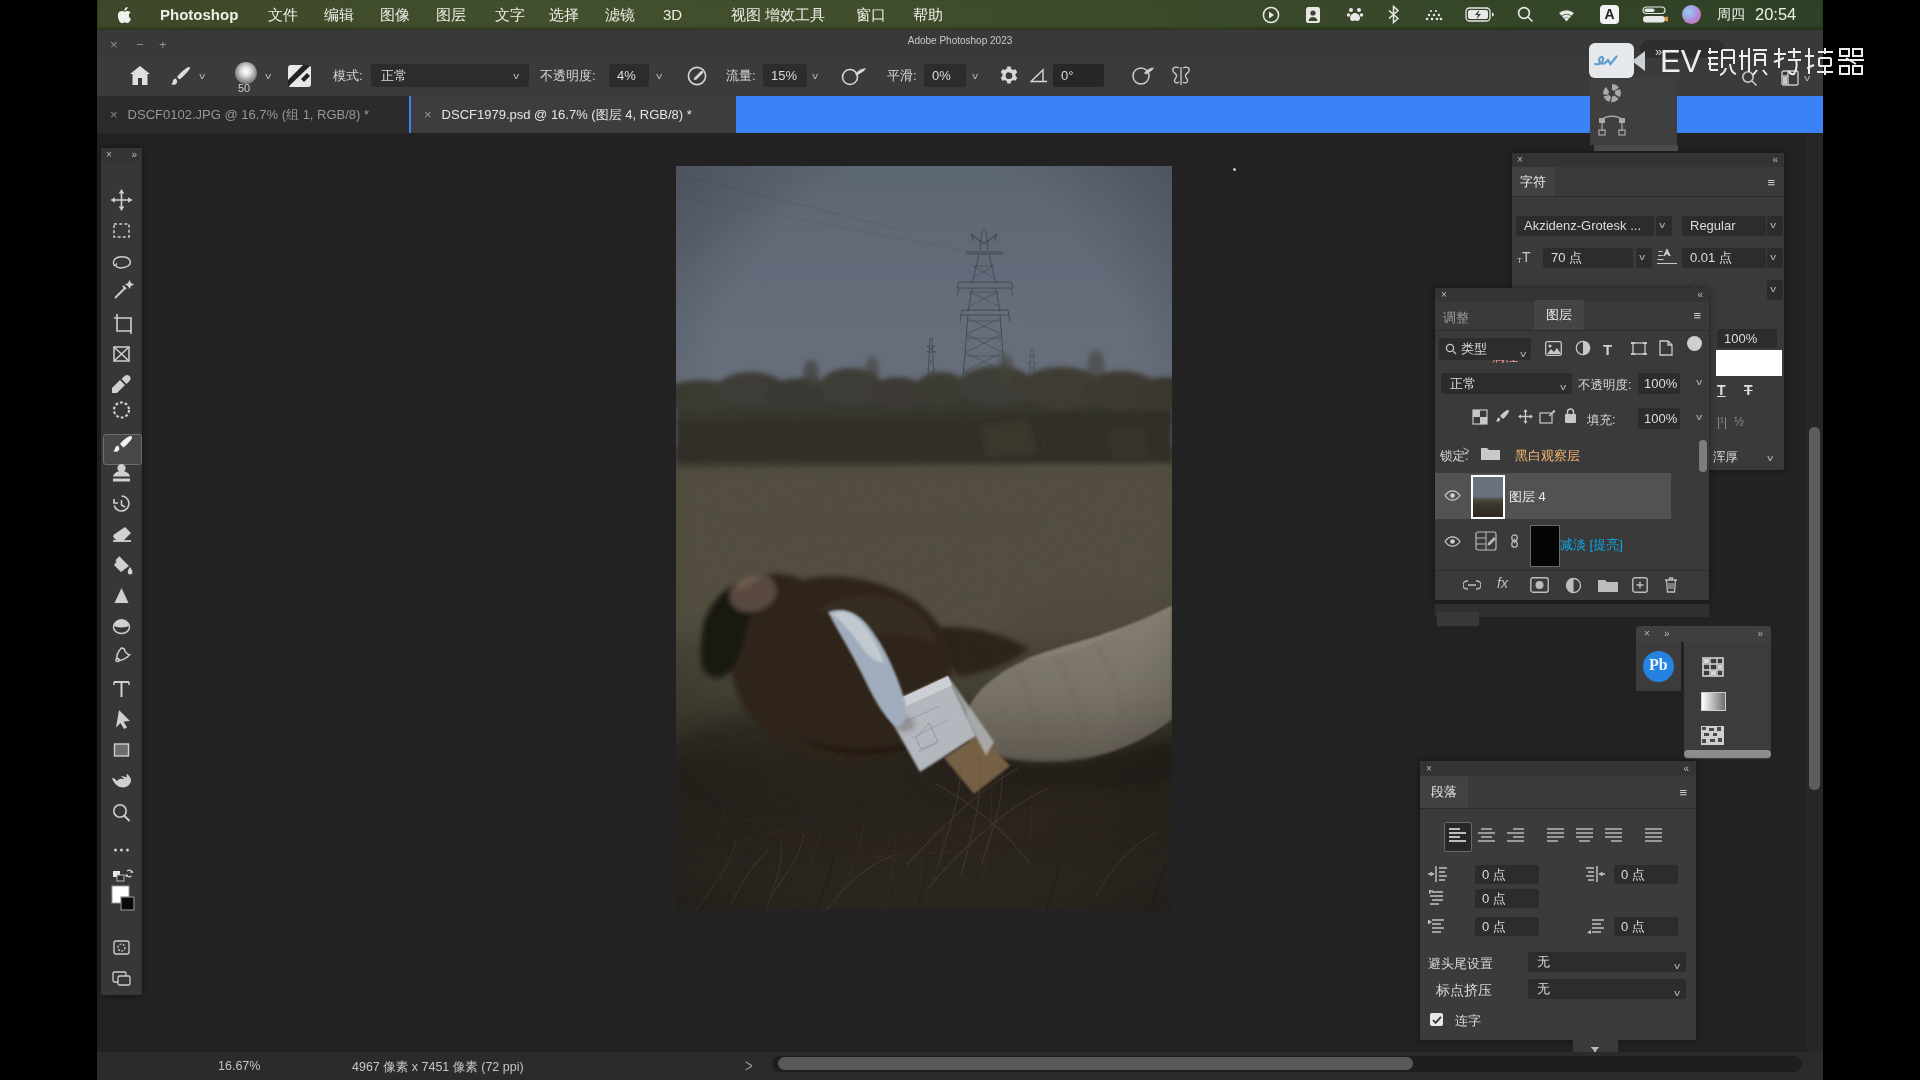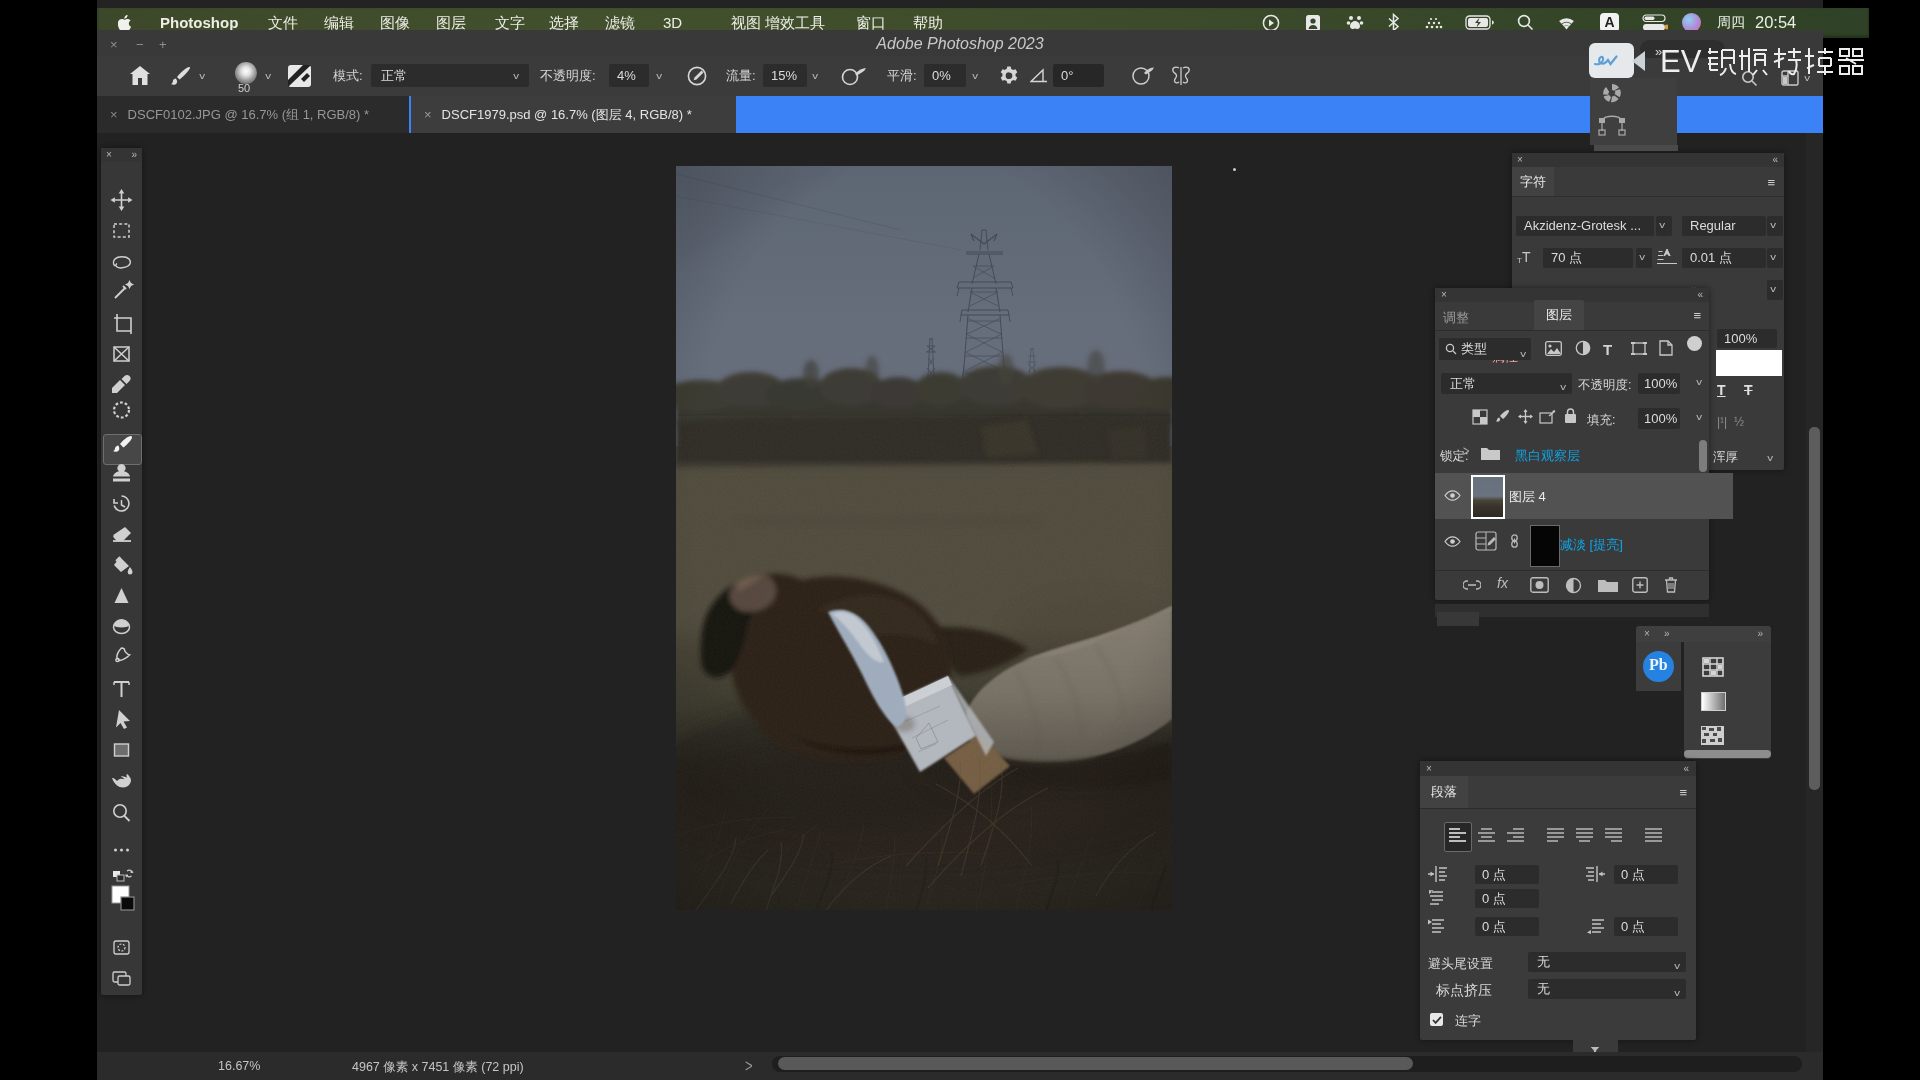--- a/index.html
+++ b/index.html
@@ -1,26 +1,26 @@
 <!DOCTYPE html>
 <html><head>
 <meta charset="utf-8">
 <style>
   html,body{margin:0;padding:0;background:#000;width:1920px;height:1080px;overflow:hidden;
     font-family:"Liberation Sans",sans-serif;}
   .abs{position:absolute;}
   #screen{position:absolute;left:97px;top:0;width:1726px;height:1080px;background:#232323;}
   
-  #menubar{position:absolute;left:97px;top:8px;width:1726px;height:30px;
+  #menubar{position:absolute;left:97px;top:0;width:1726px;height:30px;
     background:linear-gradient(90deg,#3c4829 0%,#43502d 28%,#3e4c2b 55%,#2f4126 100%);box-shadow:inset 0 -2px 3px rgba(20,30,12,.5);
-    color:#eceee6;font-size:15px;padding-left:46px;}
+    color:#eceee6;font-size:15px;}
   .mi{position:absolute;top:6px;white-space:nowrap;}
   
   #titlebar{position:absolute;left:97px;top:30px;width:1726px;height:26px;background:#393939;}
-  #titlebar .t{position:absolute;left:0;right:0;top:5px;text-align:center;color:#c9c9c9;font-size:16px;font-style:italic;}
+  #titlebar .t{position:absolute;left:0;right:0;top:5px;text-align:center;color:#c9c9c9;font-size:10px;}
   .winbtn{position:absolute;top:7px;color:#909090;font-size:13px;}
   
   #optbar{position:absolute;left:97px;top:56px;width:1726px;height:40px;background:#3b3b3b;
     border-bottom:1px solid #2a2a2a;color:#d6d6d6;font-size:13px;}
   .field{position:absolute;background:#2c2c2c;border-radius:2px;color:#dcdcdc;font-size:13px;}
   .vv{position:absolute;color:#b9b9b9;font-size:9px;transform:scaleX(1.3);font-family:"Liberation Sans",sans-serif;}
   
   #tabbar{position:absolute;left:97px;top:96px;width:1726px;height:37px;background:#3b82f6;}
   .tab{position:absolute;top:0;height:37px;font-size:13px;line-height:37px;white-space:nowrap;}
   
@@ -583,23 +583,23 @@
       <path d="M3.5 6V4a3 3 0 016 0v2" fill="none" stroke="#c8c8c8" stroke-width="1.4"></path>
     </svg>
   <div class="abs" style="left:152px;top:124px;">填充:</div>
   <div class="field" style="left:203px;top:120px;width:42px;height:21px;line-height:21px;"><span style="margin-left:6px;">100%</span></div>
   <span class="vv" style="right:8px;top:124px;">v</span>
 
   <div class="abs" style="left:28px;top:157px;color:#b5b5b5;font-size:11px;transform:scaleY(1.25);">&gt;</div>
   <svg class="abs" style="left:46px;top:158px" width="19" height="14" viewBox="0 0 19 14">
       <path fill="#c9c9c9" d="M0 2h6l2 2h11v10H0z"></path>
     </svg>
-  <div class="abs" style="left:80px;top:159px;color:#0ea5e9;font-size:13px;">黑白观察层</div>
-
-  <div class="abs" style="left:0;top:185px;width:298px;height:46px;background:#525252;">
+  <div class="abs" style="left:80px;top:159px;color:#fdba74;font-size:13px;">黑白观察层</div>
+
+  <div class="abs" style="left:0;top:185px;width:236px;height:46px;background:#525252;">
     <svg class="abs" style="left:9px;top:17px" width="17" height="11" viewBox="0 0 17 11">
         <path d="M1 5.5C3.5 2 6 .8 8.5.8S13.5 2 16 5.5C13.5 9 11 10.2 8.5 10.2S3.5 9 1 5.5z" fill="none" stroke="#cfcfcf" stroke-width="1.2"></path>
         <circle cx="8.5" cy="5.5" r="2.3" fill="#cfcfcf"></circle>
       </svg>
     <div class="abs" style="left:36px;top:2px;width:32px;height:42px;background:#fff;padding:1px;">
       <div style="width:30px;height:40px;margin:1px;background:linear-gradient(180deg,#67707e 0%,#6b7380 48%,#4a4539 58%,#3a342b 72%,#2e2922 100%);"></div>
     </div>
     <div class="abs" style="left:74px;top:15px;color:#ececec;font-size:13px;">图层 4</div>
   </div>
 

